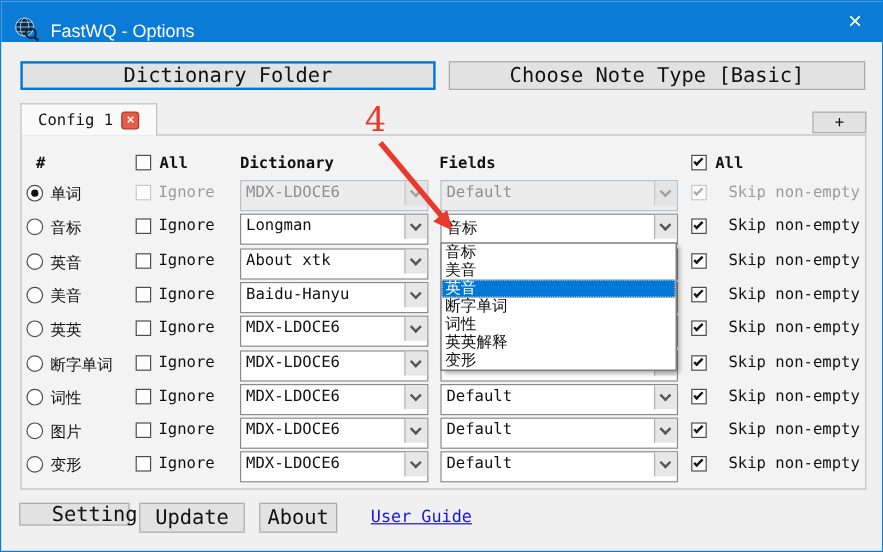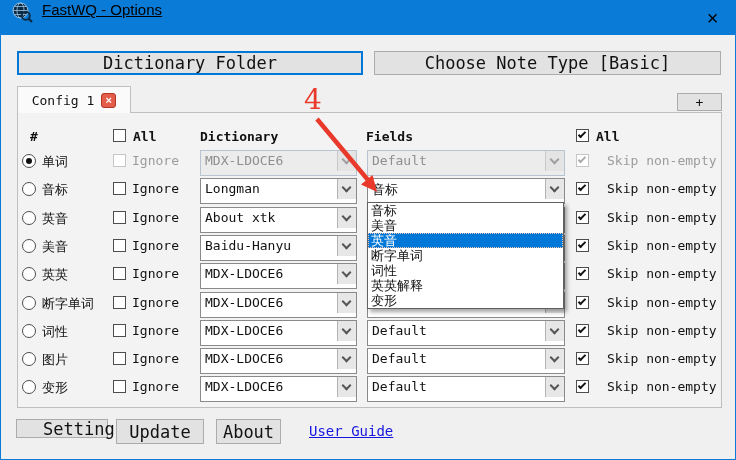--- a/index.html
+++ b/index.html
@@ -4,21 +4,21 @@
 <style>
   * { margin:0; padding:0; box-sizing:border-box; }
   html,body { width:736px; height:460px; background:#fff; }
   body { font-family:"DejaVu Sans Mono","Liberation Mono",monospace; font-size:13px; color:#111; }
 
   .window { position:relative; width:736px; height:460px; background:#f0f0f0;
             border:1px solid var(--titlebar,#0a7bd6); overflow:hidden; }
 
   
   .titlebar { position:absolute; top:0; left:0; right:0; height:34px;
-              background:var(--titlebar,#0a7bd6); color:#000000; display:flex; align-items:flex-start;text-decoration:underline; }
+              background:var(--titlebar,#0a7bd6); color:#ffffff; display:flex; align-items:flex-end; }
   .app-icon { margin-left:10px; width:22px; height:22px; flex:0 0 auto; }
   .title { margin-left:9px; font-family:"Liberation Sans","DejaVu Sans",sans-serif; font-size:15px; }
   .close-btn { position:absolute; right:0; top:0; width:45px; height:34px; display:flex;
                align-items:center; justify-content:center; font-size:20px; line-height:1;
                font-family:"Liberation Sans",sans-serif; cursor:default; }
 
   
   .btn { position:absolute; background:#e2e2e2; border:1px solid #acacac; color:#111;
          display:flex; align-items:center; justify-content:center; font-size:17px; }
   #btn-dict-folder { left:16px; top:50px; width:346px; height:24px; border:2px solid var(--accent,#0078d7); }

